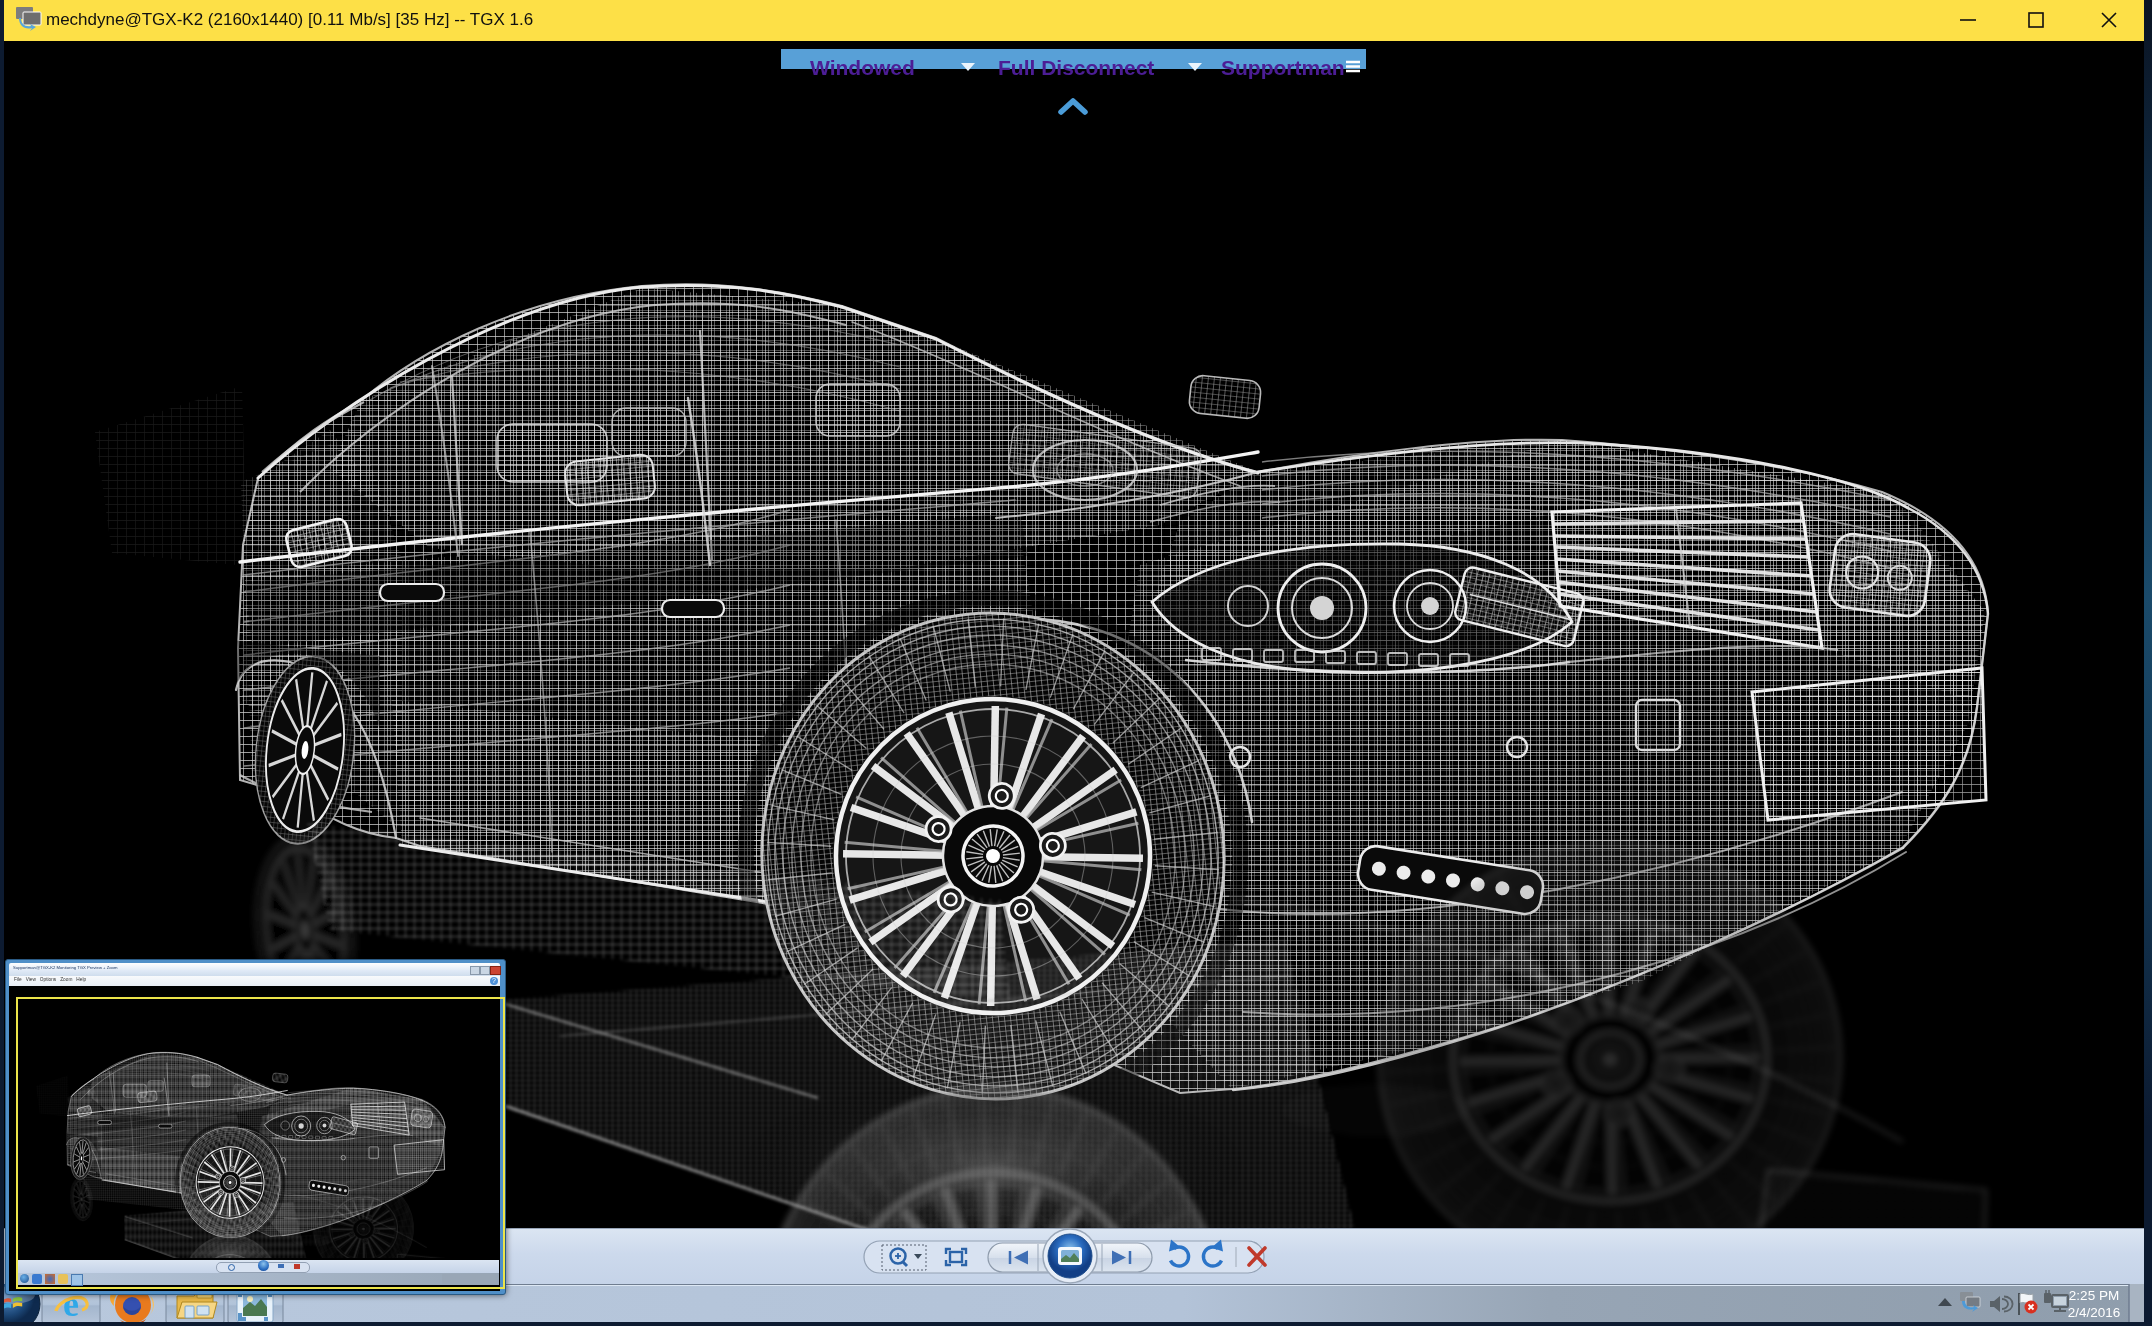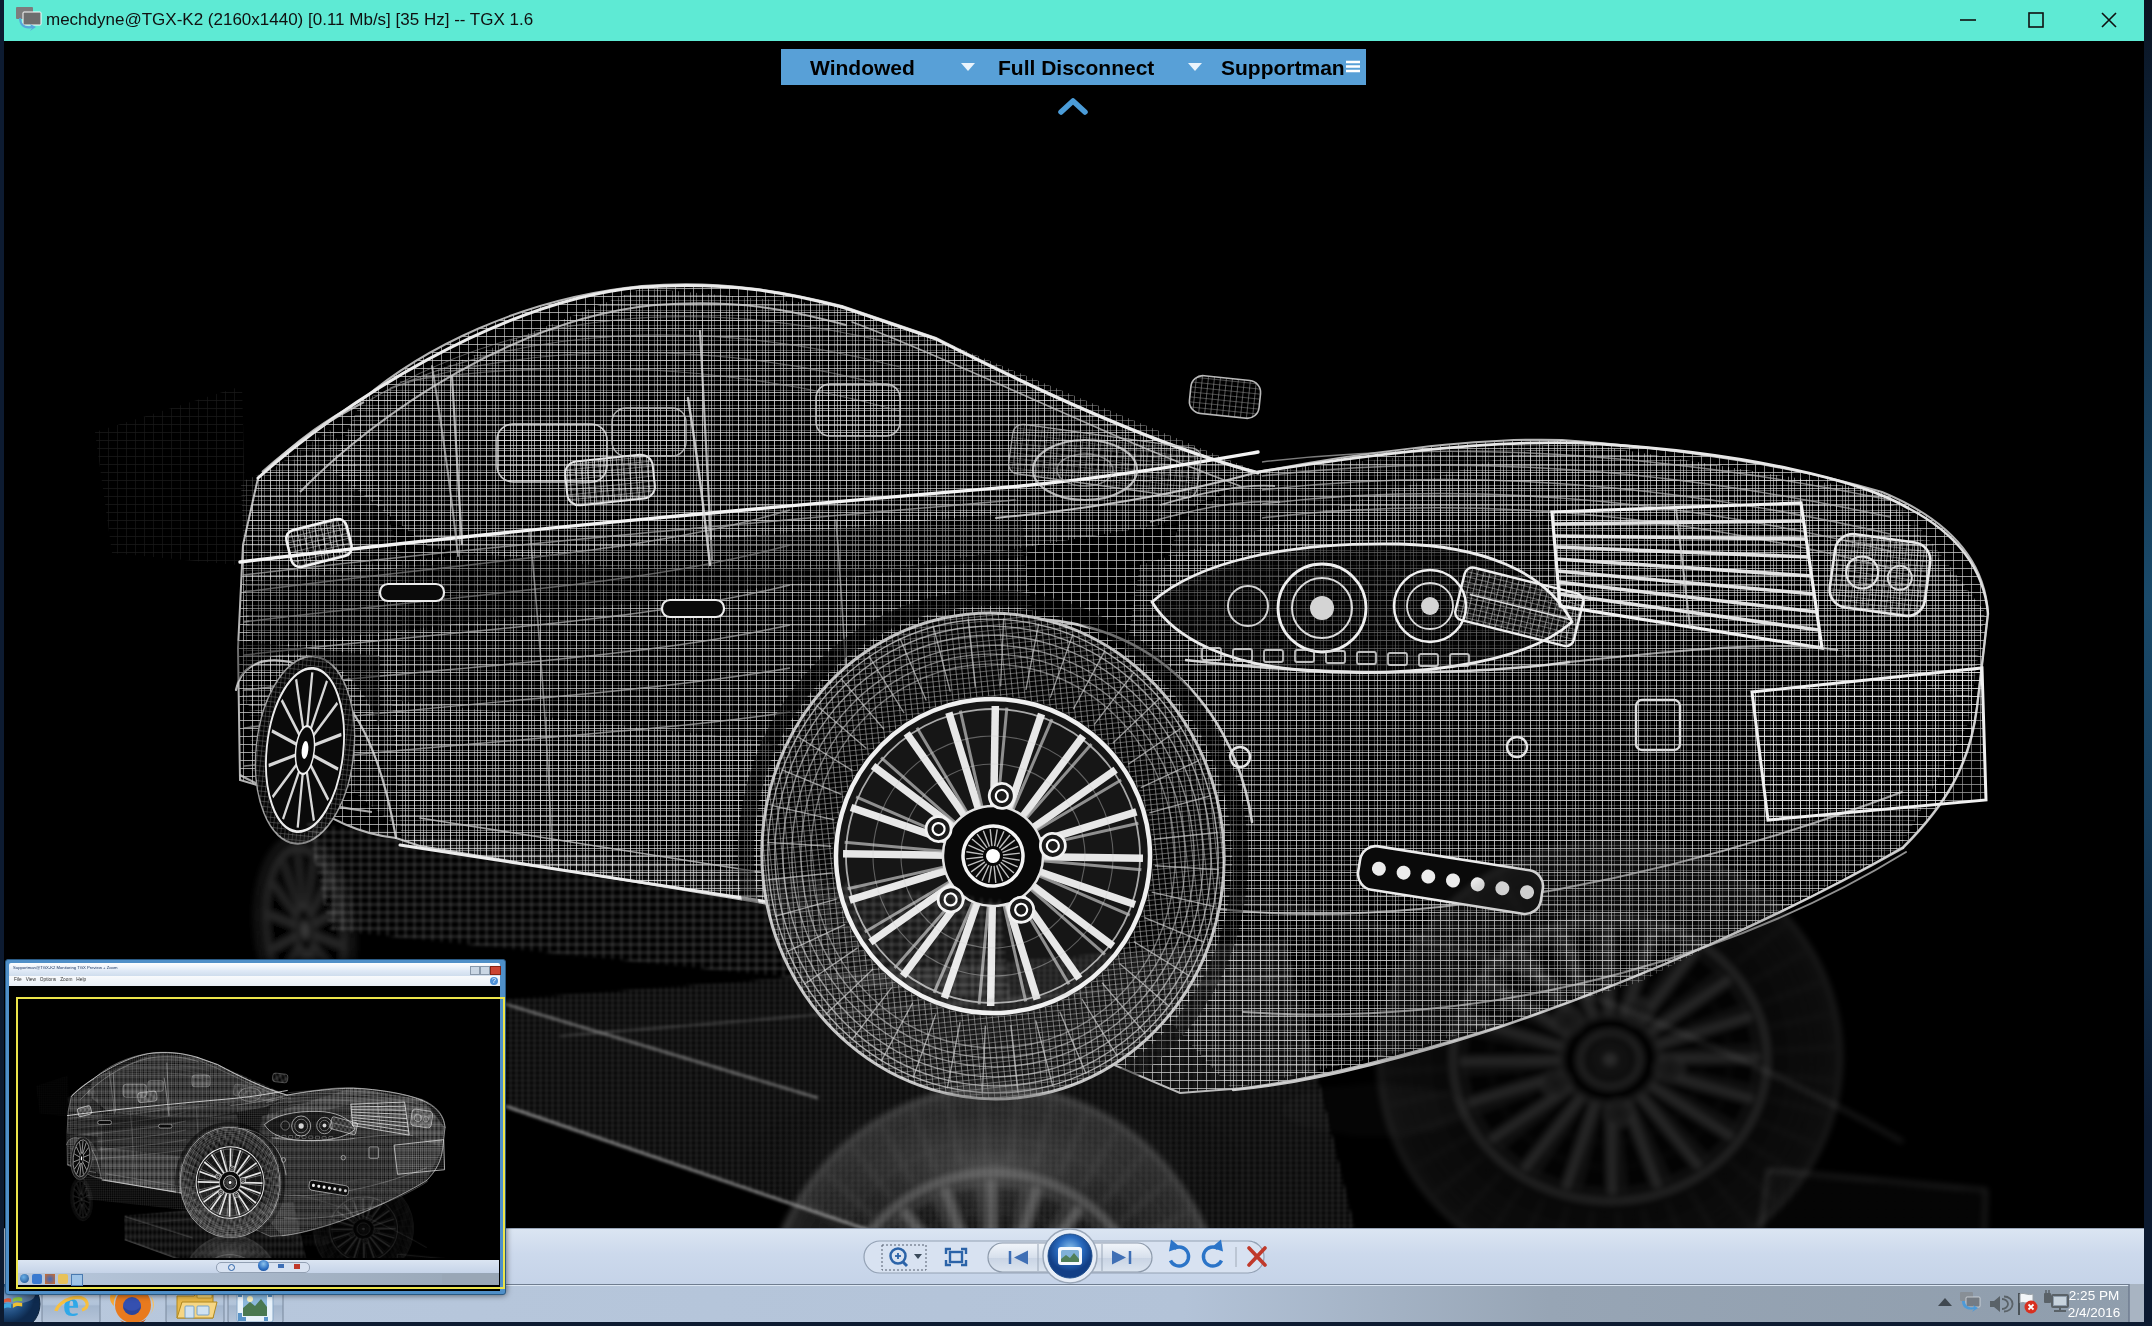--- a/index.html
+++ b/index.html
@@ -327,38 +327,38 @@
           <ellipse cx="1376" cy="880" rx="95" ry="26" fill="url(#md)"></ellipse>
         </g>
         <ellipse cx="993" cy="1165" rx="250" ry="85" fill="url(#softg)" opacity="0.4"></ellipse>
       </g>
 </defs>
 <g clip-path="url(#mainClip)">
       <use href="#carall"></use>
     </g>
 </svg>
 
-<div class="abs" style="left:0;top:0;width:2152px;height:41px;background:#5eead4;z-index:2">
+<div class="abs" style="left:0;top:0;width:2152px;height:41px;background:#fde047;z-index:2">
   <svg class="abs" style="left:15px;top:6px" width="27" height="27" viewBox="0 0 27 27">
     <rect x="1" y="1" width="17" height="12" rx="1" fill="#7d7d7d"></rect>
     <rect x="8" y="6" width="18" height="13" rx="1" fill="#6e6e6e" stroke="#fdfdfd" stroke-width="1"></rect>
     <path d="M4,12 C4,20 10,24 17,22 L15,25 L21,21 L15,18 L16,20 C10,21 6,18 6,12 Z" fill="#58a6dc"></path>
   </svg>
   <div class="abs" style="left:46px;top:10px;font-size:17px;color:#101010;white-space:nowrap">mechdyne@TGX-K2 (2160x1440) [0.11 Mb/s] [35 Hz] -- TGX 1.6</div>
   <svg class="abs" style="left:1956px;top:0" width="170" height="41" viewBox="0 0 170 41">
     <line x1="4" y1="20" x2="20" y2="20" stroke="#101010" stroke-width="1.6"></line>
     <rect x="73" y="13" width="14" height="14" fill="none" stroke="#101010" stroke-width="1.6"></rect>
     <path d="M146,13 L160,27 M160,13 L146,27" stroke="#101010" stroke-width="1.6"></path>
   </svg>
 </div>
 <div class="abs" style="left:0;top:0;width:4px;height:1326px;background:#0d1b31;z-index:6"></div>
 <div class="abs" style="left:2144px;top:0;width:8px;height:1326px;background:linear-gradient(#0a1322 0%,#102c44 18%,#1a4a6a 45%,#143a57 62%,#0c1a30 85%,#0c1a30 100%);z-index:6"></div>
 <div class="abs" style="left:0;top:1322px;width:2152px;height:4px;background:#0d1b31;z-index:6"></div>
 
-<div class="abs" style="left:781px;top:49px;width:585px;height:36px;background:#58a0d7;z-index:2;color:#000000;font-weight:bold;font-size:21px;">
+<div class="abs" style="left:781px;top:49px;width:585px;height:20px;background:#58a0d7;z-index:2;color:#4c1d95;font-weight:bold;font-size:21px;">
   <span class="abs" style="left:29px;top:7px">Windowed</span>
   <span class="abs" style="left:180px;top:14px;width:0;height:0;border-left:7px solid transparent;border-right:7px solid transparent;border-top:8px solid #eaf4fc"></span>
   <span class="abs" style="left:217px;top:7px">Full Disconnect</span>
   <span class="abs" style="left:407px;top:14px;width:0;height:0;border-left:7px solid transparent;border-right:7px solid transparent;border-top:8px solid #eaf4fc"></span>
   <span class="abs" style="left:440px;top:7px">Supportman</span>
   <svg class="abs" style="left:565px;top:11px" width="14" height="13" viewBox="0 0 14 13">
     <path d="M0,2 H14 M0,6.5 H14 M0,11 H14" stroke="#ffffff" stroke-width="2.4"></path>
   </svg>
 </div>
 <svg class="abs" style="left:1057px;top:96px;z-index:2" width="32" height="20" viewBox="0 0 32 20">

